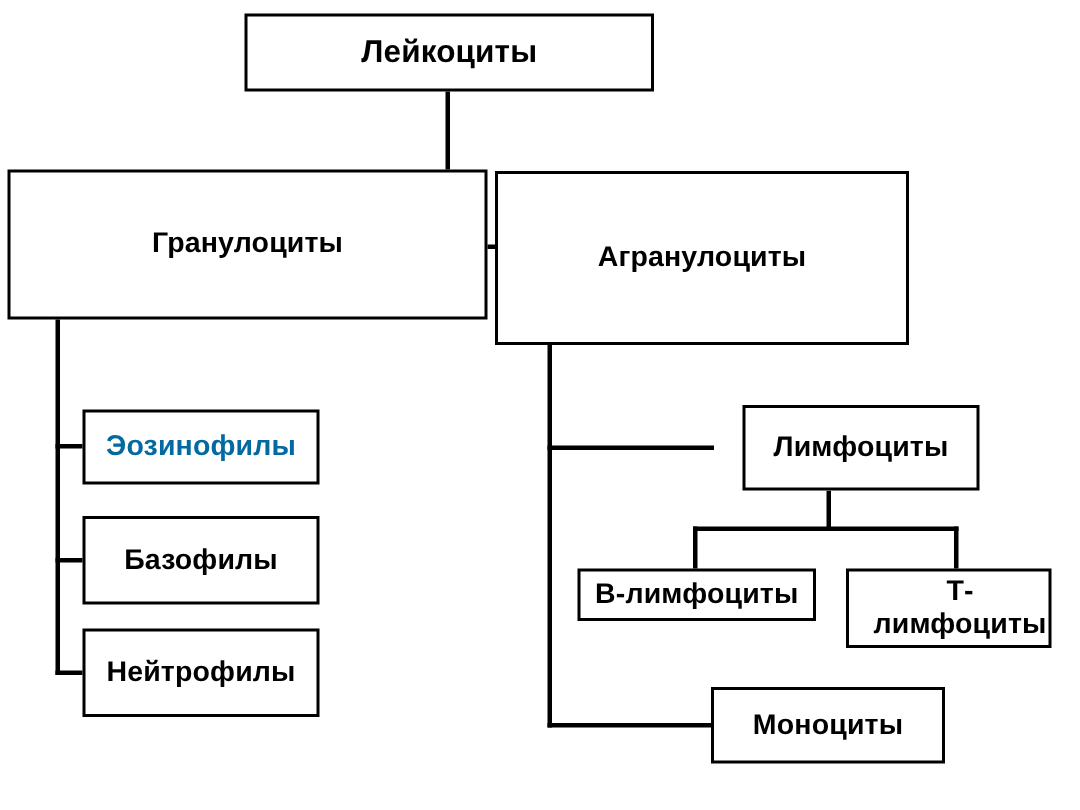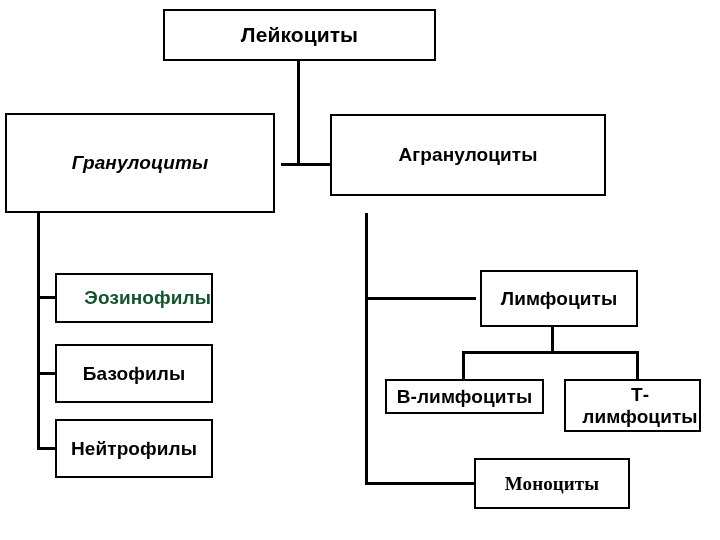--- a/index.html
+++ b/index.html
@@ -32,26 +32,26 @@
     color: #000000;
     font-weight: bold;
     line-height: 1.12;
     letter-spacing: 0.1px;
     z-index: 3;
   }
   .node .line1 { display: block; }
   .node .line2 { display: block; }
 
   #node-leukocytes      { left: 163px; top: 9px;   width: 273px; height: 52px;  font-size: 21px; }
-  #node-granulocytes    { left: 5px;   top: 113px; width: 270px; height: 100px; font-size: 19px; font-style: italic; }
-  #node-agranulocytes   { left: 330px; top: 114px; width: 276px; height: 82px; font-size: 19px; }
+  #node-granulocytes    { left: 5px;   top: 113px; width: 320px; height: 100px; font-size: 19px; }
+  #node-agranulocytes   { left: 330px; top: 114px; width: 276px; height: 116px; font-size: 19px; }
   #node-eosinophils     { left: 55px;  top: 273px; width: 158px; height: 50px;  font-size: 19px; }
   #node-basophils       { left: 55px;  top: 344px; width: 158px; height: 59px;  font-size: 19px; }
   #node-neutrophils     { left: 55px;  top: 419px; width: 158px; height: 59px;  font-size: 19px; }
-  #node-lymphocytes     { left: 480px; top: 270px; width: 158px; height: 57px;  font-size: 19px; }
+  #node-lymphocytes     { left: 495px; top: 270px; width: 158px; height: 57px;  font-size: 19px; }
   #node-b-lymphocytes   { left: 385px; top: 379px; width: 159px; height: 35px;  font-size: 19px; }
   #node-t-lymphocytes   { left: 564px; top: 379px; width: 137px; height: 53px;  font-size: 19px; padding-left: 15px; }
   #node-monocytes       { left: 474px; top: 458px; width: 156px; height: 51px;  font-size: 19px; }
 
   
   .conn {
     position: absolute;
     background: #000000;
     z-index: 1;
   }
@@ -107,21 +107,21 @@
   </div>
 
   <div class="node" id="node-granulocytes" style="background: rgb(255, 255, 255); border-color: rgb(0, 0, 0); color: rgb(0, 0, 0);">
     <span class="line1">Гранулоциты</span>
   </div>
 
   <div class="node" id="node-agranulocytes" style="background: rgb(255, 255, 255); border-color: rgb(0, 0, 0); color: rgb(0, 0, 0);">
     <span class="line1">Агранулоциты</span>
   </div>
 
-  <div class="node" id="node-eosinophils" style="background: rgb(255, 255, 255); border-color: rgb(0, 0, 0); color: #14532d; align-items: flex-end;">
+  <div class="node" id="node-eosinophils" style="background: rgb(255, 255, 255); border-color: rgb(0, 0, 0); color: #0369a1;">
     <span class="line1">Эозинофилы</span>
   </div>
 
   <div class="node" id="node-basophils" style="background: rgb(255, 255, 255); border-color: rgb(0, 0, 0); color: rgb(0, 0, 0);">
     <span class="line1">Базофилы</span>
   </div>
 
   <div class="node" id="node-neutrophils" style="background: rgb(255, 255, 255); border-color: rgb(0, 0, 0); color: rgb(0, 0, 0);">
     <span class="line1">Нейтрофилы</span>
   </div>
@@ -131,17 +131,17 @@
   </div>
 
   <div class="node" id="node-b-lymphocytes" style="background: rgb(255, 255, 255); border-color: rgb(0, 0, 0); color: rgb(0, 0, 0);">
     <span class="line1">В-лимфоциты</span>
   </div>
 
   <div class="node" id="node-t-lymphocytes" style="background: rgb(255, 255, 255); border-color: rgb(0, 0, 0); color: rgb(0, 0, 0);">
     <span class="line1">Т-лимфоциты</span>
   </div>
 
-  <div class="node" id="node-monocytes" style="background: rgb(255, 255, 255); border-color: rgb(0, 0, 0); color: rgb(0, 0, 0); font-family: Liberation Serif, serif;">
+  <div class="node" id="node-monocytes" style="background: rgb(255, 255, 255); border-color: rgb(0, 0, 0); color: rgb(0, 0, 0);">
     <span class="line1">Моноциты</span>
   </div>
 
 </div>
 
 </body></html>

